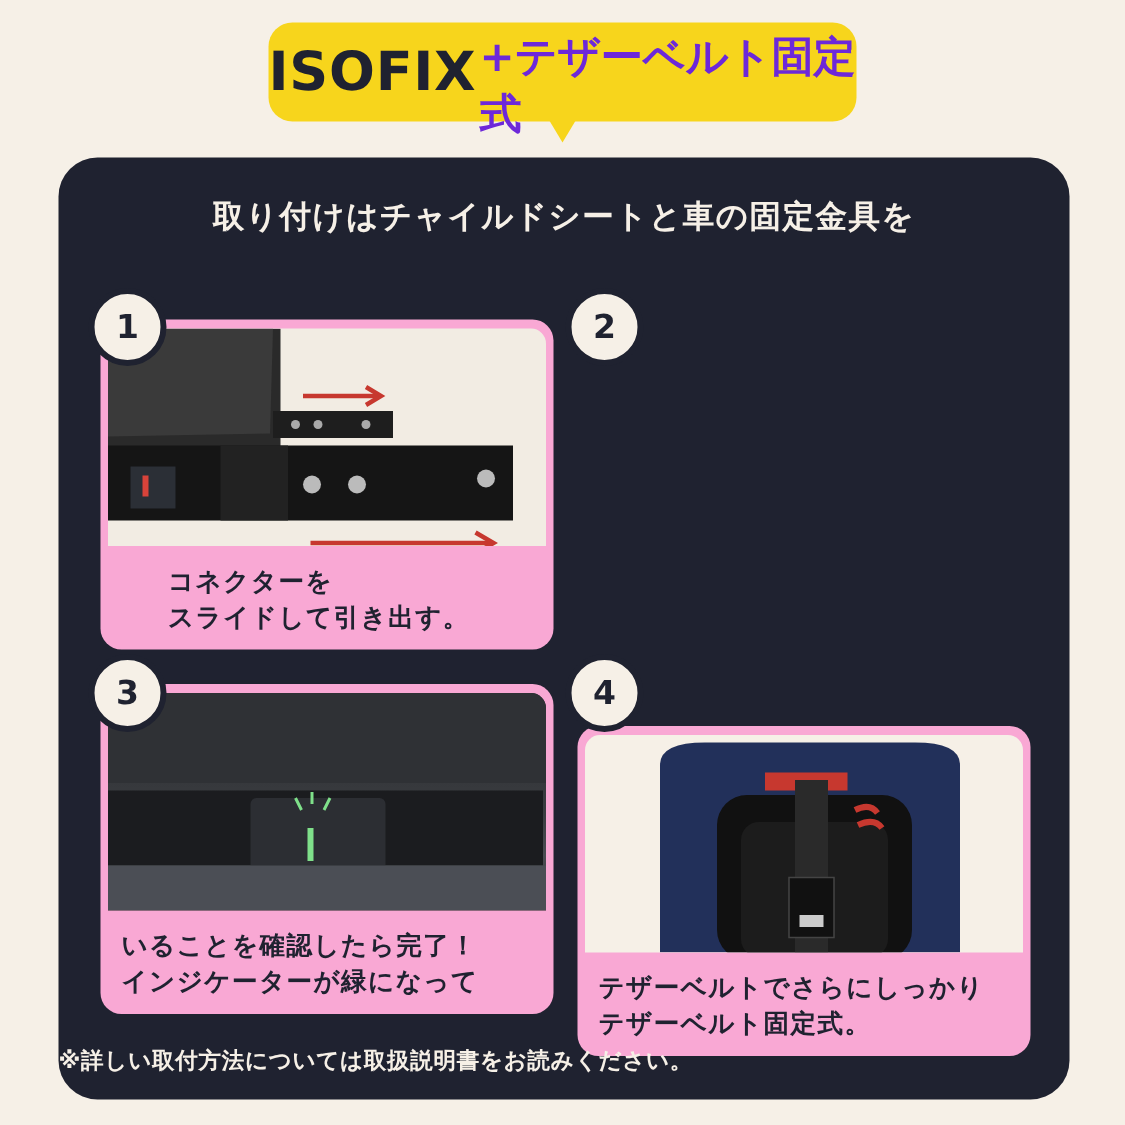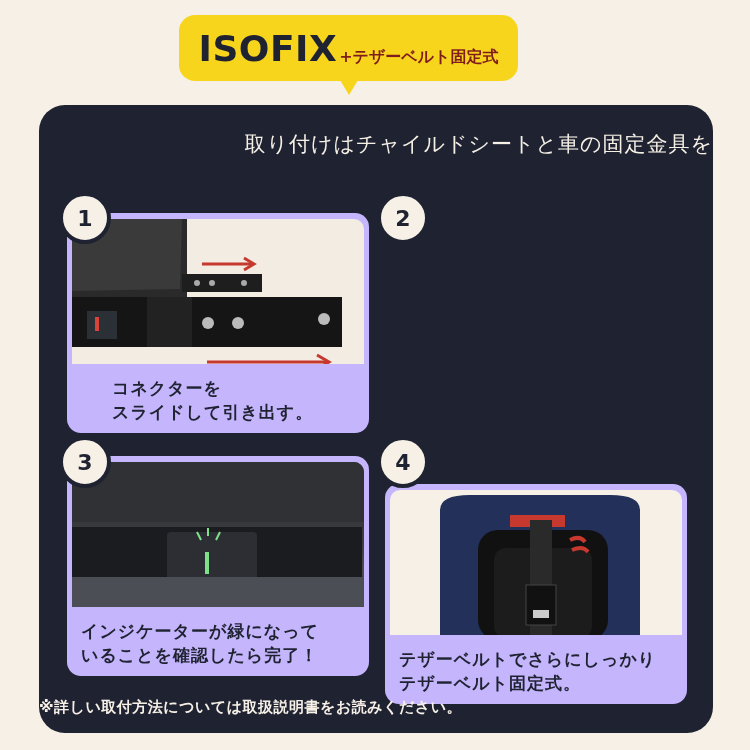--- a/index.html
+++ b/index.html
@@ -4,43 +4,43 @@
 <style>
   * { box-sizing: border-box; margin: 0; padding: 0; }
   html, body { width: 750px; height: 750px; overflow: hidden; }
   body {
     background: #f6f0e7;
     font-family: "DejaVu Sans", sans-serif;
     position: relative;
     color: #1f2230;
   }
   .bubble {
-    position: absolute; left: 179px; top: 15px; width: 339px; height: 66px;
+    position: absolute; left: 179px; top: 15px; width: 392px; height: 66px;
     background: #f7d51c; border-radius: 16px;
     display: flex; align-items: center; justify-content: center;
   }
   .bubble::after {
     content: ""; position: absolute; left: 50%; bottom: -14px; margin-left: -9px;
     border-left: 9px solid transparent; border-right: 9px solid transparent;
     border-top: 15px solid #f7d51c;
   }
   .bubble .big { font-family: "DejaVu Sans", sans-serif; font-weight: bold; font-size: 36px; letter-spacing: 0.5px; color: #1f2230; }
-  .bubble .small { font-weight: bold; font-size: 16px; color: #7f1d1d; margin-left: 2px; margin-top: 18px; }
+  .bubble .small { font-weight: bold; font-size: 28px; color: #6d28d9; margin-left: 2px; margin-top: 18px; }
 
   .panel {
     position: absolute; left: 39px; top: 105px; width: 674px; height: 628px;
     background: #1f2230; border-radius: 26px;
   }
   .lead {
-    position: absolute; left: 0; right: 0; top: 20px; text-align: right;
-    color: #f6f0e7; font-weight: normal; font-size: 21px; line-height: 38px; letter-spacing: 1px;
+    position: absolute; left: 0; right: 0; top: 20px; text-align: center;
+    color: #f6f0e7; font-weight: bold; font-size: 21px; line-height: 38px; letter-spacing: 1px;
   }
   .card {
     position: absolute; width: 302px; height: 220px;
-    background: #c4b5fd; border-radius: 14px; overflow: hidden; padding-left: 25px;
+    background: #f9a8d4; border-radius: 14px; overflow: hidden; padding-left: 25px;
   }
   .card .photo { position: absolute; left: 5px; top: 6px; right: 5px; height: 145px; border-radius: 10px 10px 0 0; overflow: hidden; }
   .card .caption {
     position: absolute; left: 0; right: 0; top: 154px; bottom: 0;
     display: flex; flex-direction: column; justify-content: center;
     font-weight: bold; font-size: 17px; line-height: 24px; color: #1f2230; letter-spacing: 1px;
   }
   .num {
     position: absolute; width: 52px; height: 52px; border-radius: 50%;
     background: #f6f0e7; border: 4px solid #1f2230;
@@ -107,22 +107,22 @@
       <svg width="292" height="145" viewBox="0 0 292 145">
         <rect x="0" y="0" width="292" height="60" fill="#2f3135"></rect>
         <rect x="0" y="65" width="290" height="50" fill="#1b1c1f"></rect>
         <rect x="95" y="70" width="90" height="52" rx="4" fill="#2c2e33"></rect>
         <rect x="133" y="90" width="4" height="22" fill="#7fe08a"></rect>
         <path d="M125 70 L129 78 M136 66 L136 74 M148 70 L144 78" stroke="#7fe08a" stroke-width="2"></path>
         <rect x="0" y="115" width="292" height="30" fill="#4b4e55"></rect>
       </svg>
     </div>
     <div class="caption" style="padding-left:14px;">
+      <div>いることを確認したら完了！</div>
       <div>インジケーターが緑になって</div>
-      <div>いることを確認したら完了！</div>
     </div>
   </div>
 
   <div class="num" style="left:338px; top:331px;">4</div>
   <div class="card" style="left:346px; top:351px;margin-top:28px;">
     <div class="photo p4">
       <svg width="292" height="145" viewBox="0 0 292 145">
         <path d="M50 20 Q50 5 80 5 L220 5 Q250 5 250 20 L250 145 L50 145 Z" fill="#22305a"></path>
         <rect x="120" y="25" width="55" height="12" fill="#c7382f"></rect>
         <rect x="88" y="40" width="130" height="110" rx="20" fill="#111"></rect>

